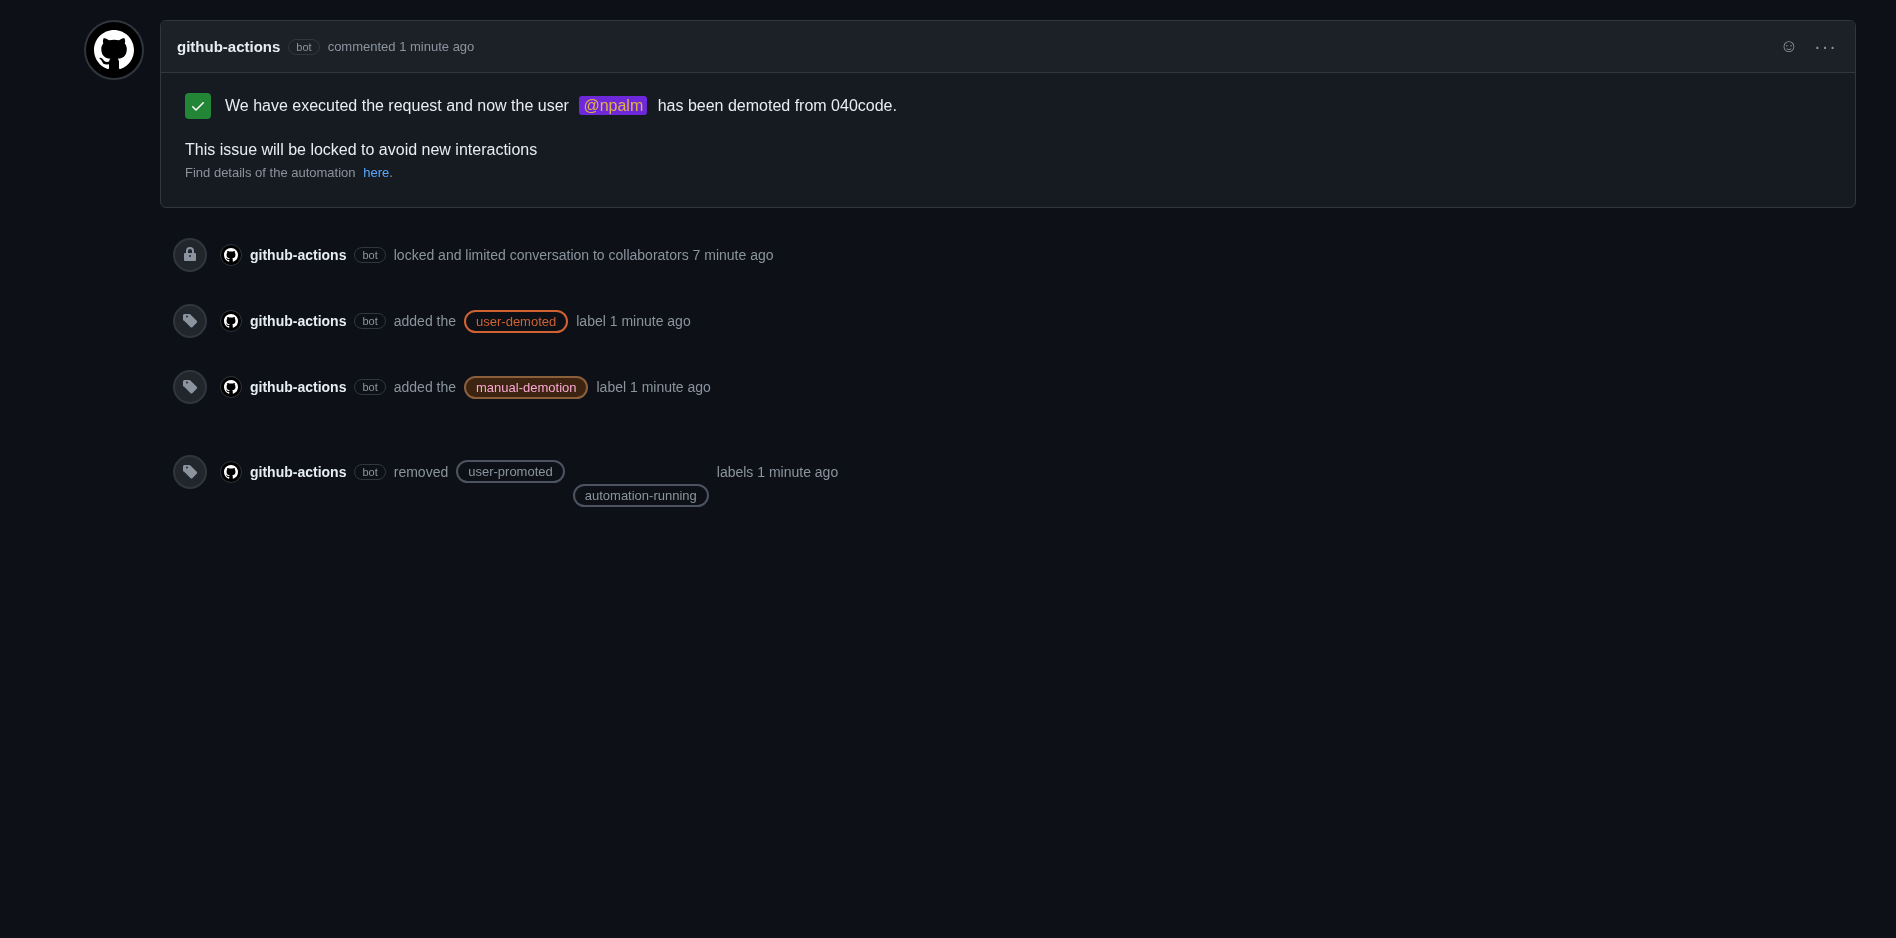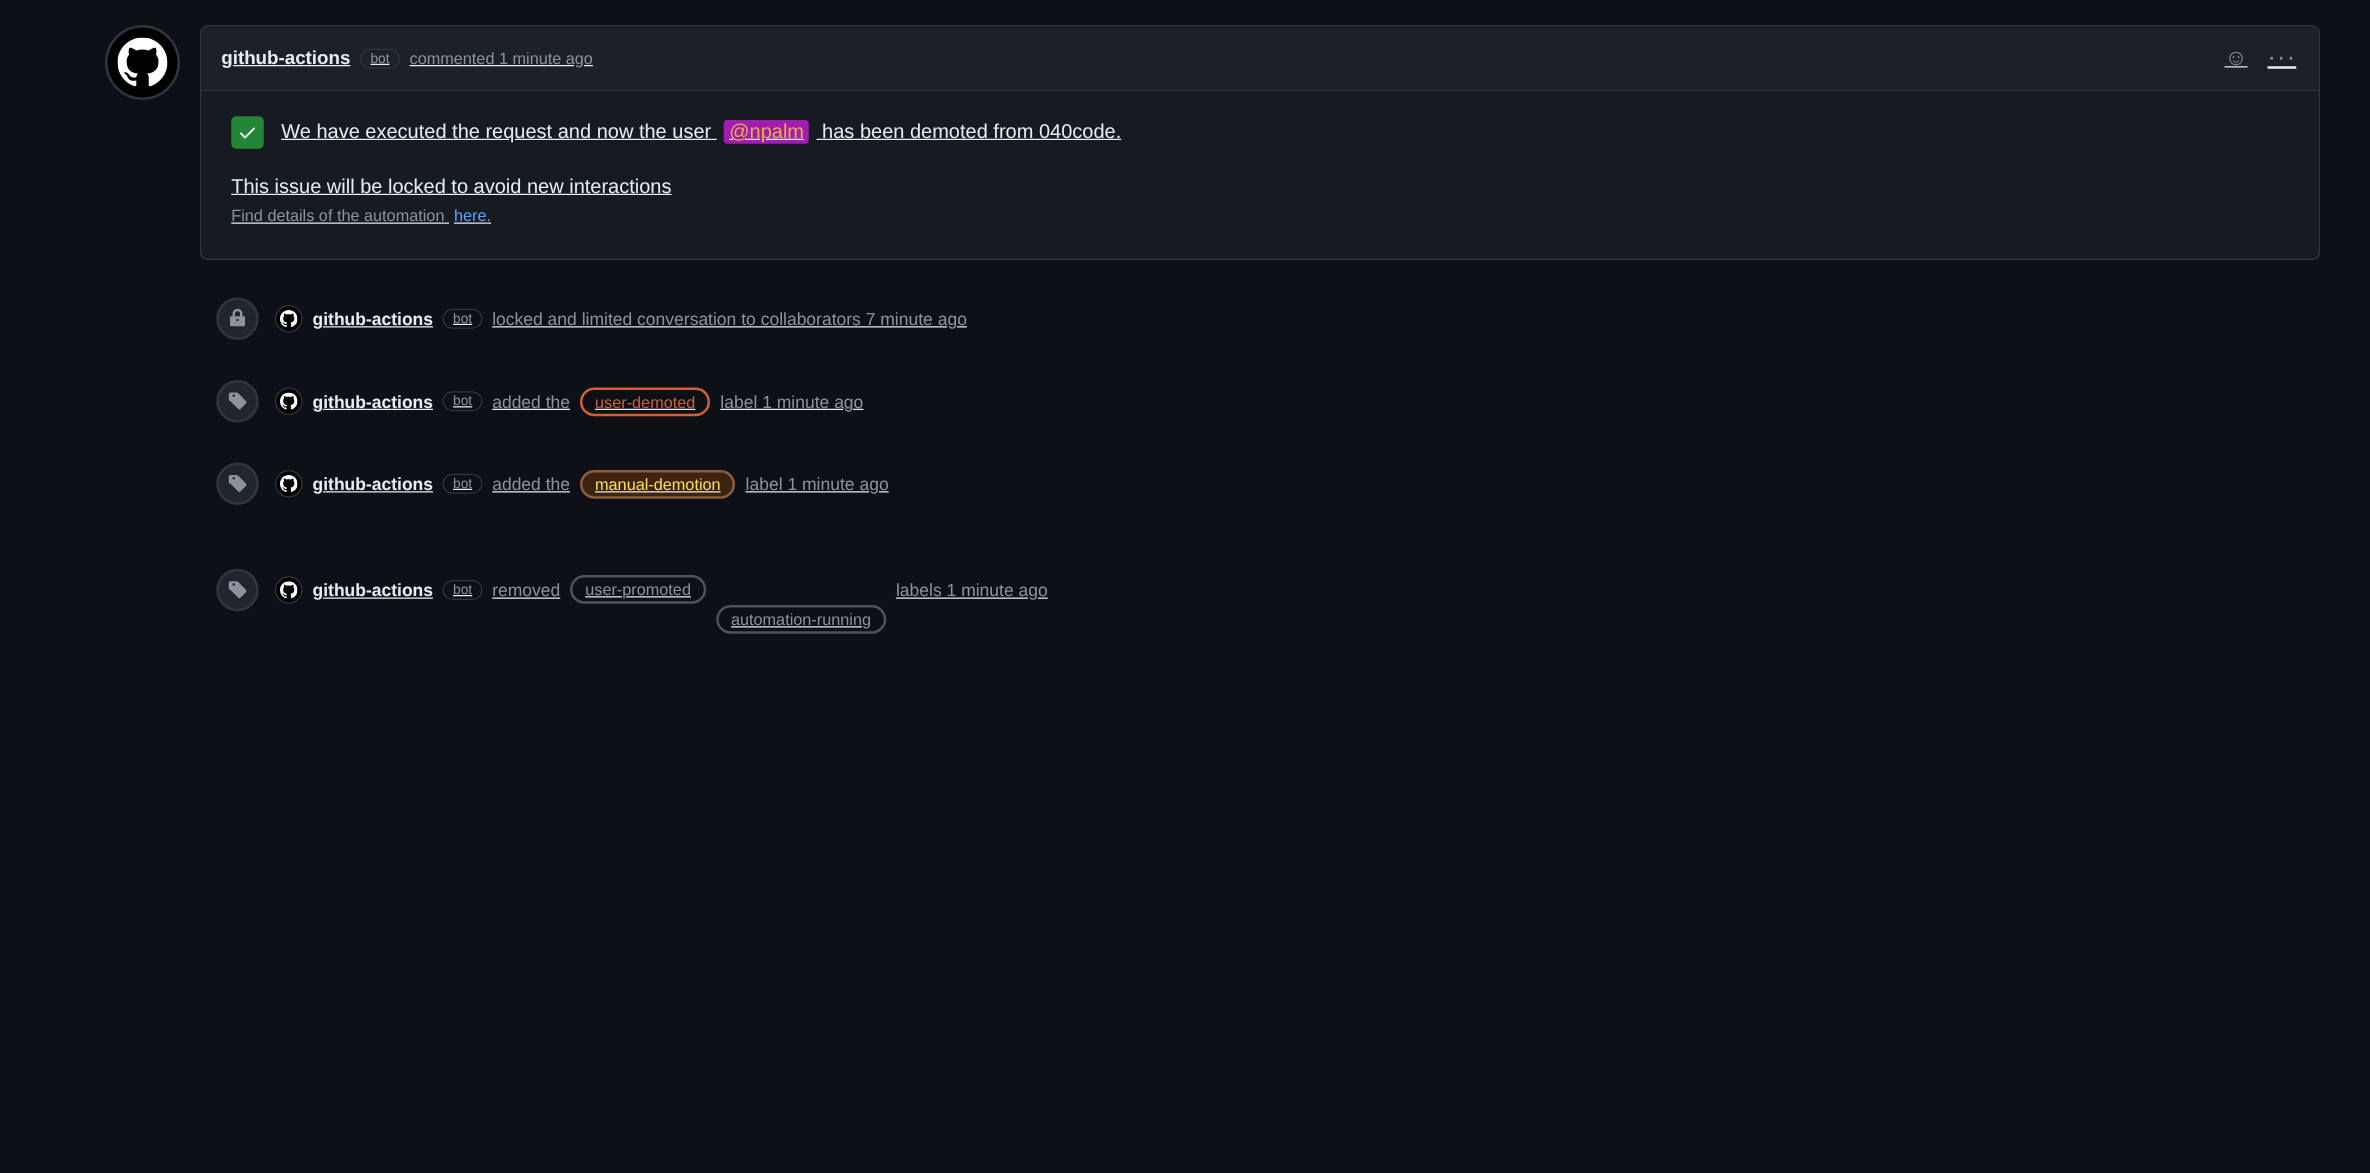--- a/index.html
+++ b/index.html
@@ -11,21 +11,20 @@
       font-size: 14px;
       min-height: 938px;
       width: 1896px;
       overflow-x: hidden;
     }
 
     .page-wrapper {
       display: flex;
       padding: 20px 0;
       max-width: 1896px;
-      text-decoration: underline;
     }
 
     
     .avatar-col {
       width: 160px;
       flex-shrink: 0;
       display: flex;
       flex-direction: column;
       align-items: flex-end;
       padding-right: 16px;
@@ -140,21 +139,21 @@
       flex-shrink: 0;
     }
 
     .check-icon svg {
       width: 16px;
       height: 16px;
       fill: #fff;
     }
 
     .mention {
-      background: #a21caf;
+      background: #6d28d9;
       color: #e3b341;
       padding: 1px 4px;
       border-radius: 3px;
       font-weight: 500;
     }
 
     .lock-line {
       font-size: 16px;
       color: #e6edf3;
     }
@@ -236,21 +235,21 @@
 
     .label-user-demoted {
       background: transparent;
       border: 2px solid #cf6132;
       color: #cf6132;
     }
 
     .label-manual-demotion {
       background: #3d2410;
       border: 2px solid #8b5e3c;
-      color: #fde047;
+      color: #f9a8d4;
     }
 
     .label-user-promoted {
       background: transparent;
       border: 2px solid #4d5260;
       color: #8b949e;
     }
 
     .label-automation-running {
       background: transparent;

